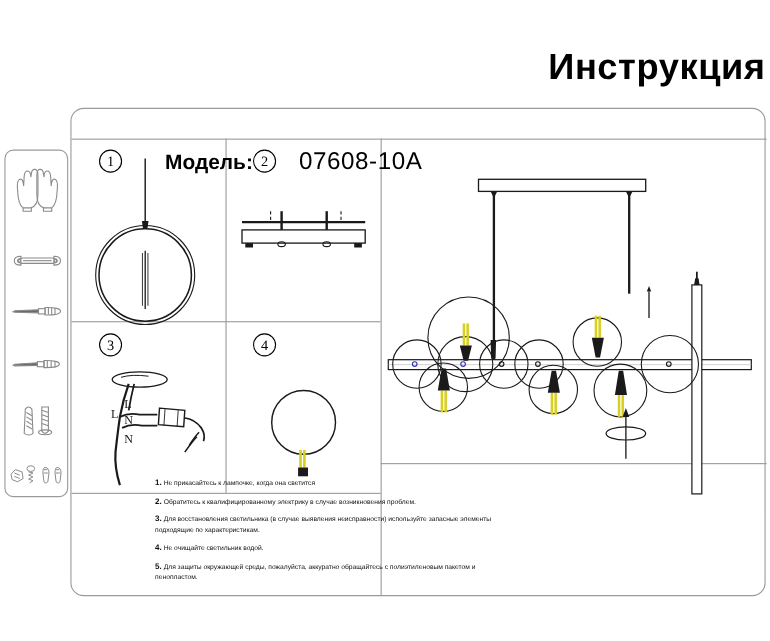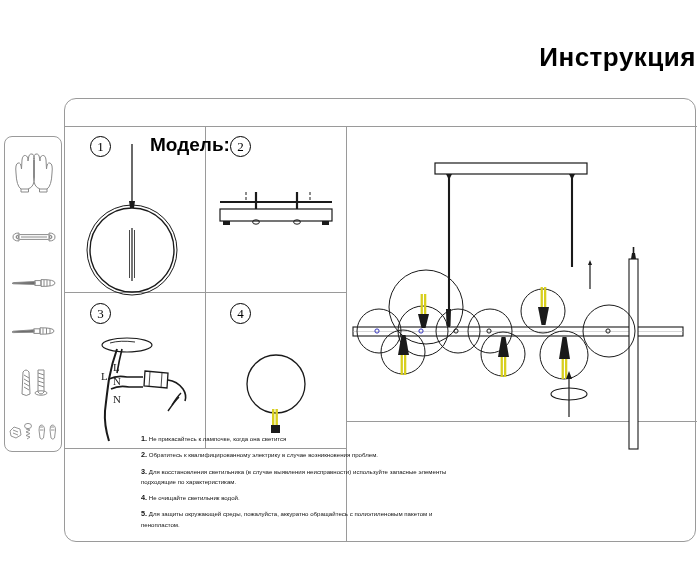--- a/index.html
+++ b/index.html
@@ -12,21 +12,21 @@
   #page {
     position: relative;
     width: 700px; height: 583px;
     background: #ffffff;
   }
 
   
   #title {
     position: absolute;
     right: 4px; top: 44px;
-    font-size: 26px;
+    font-size: 33px;
     font-weight: bold;
     letter-spacing: 0.5px;
     color: #000;
     line-height: 1;
     white-space: nowrap;
   }
 
   
   #tools-panel {
     position: absolute;
@@ -281,20 +281,21 @@
             <rect x="66" y="116" width="2.4" height="16" fill="#d8cf1e" stroke="none"></rect>
             <rect x="69.5" y="116" width="2.4" height="16" fill="#d8cf1e" stroke="none"></rect>
             <rect x="65" y="132" width="9" height="8" fill="#1a1a1a" stroke="none"></rect>
           </g>
         </svg>
       </span>
     </div>
 
     <div id="model-row" style="position:absolute;left:85px;top:35px;display:flex;align-items:baseline;gap:42px;">
       <span id="model-label">Модель:</span>
+      <span id="model-value">07608-10A</span>
     </div>
 
     <div class="panel" style="left:282px; top:60px; width:350px; height:262px;">
       <svg width="350" height="262" viewBox="0 0 350 262" style="position:absolute;left:0;top:0;">
         <g stroke="#1a1a1a" fill="none">
 
           <rect x="88" y="4" width="152" height="11" stroke-width="1.2" fill="#ffffff"></rect>
 
           <path d="M99 15 L102 21 L105 15 Z" fill="#1a1a1a" stroke="none"></path>
           <path d="M222 15 L225 21 L228 15 Z" fill="#1a1a1a" stroke="none"></path>

